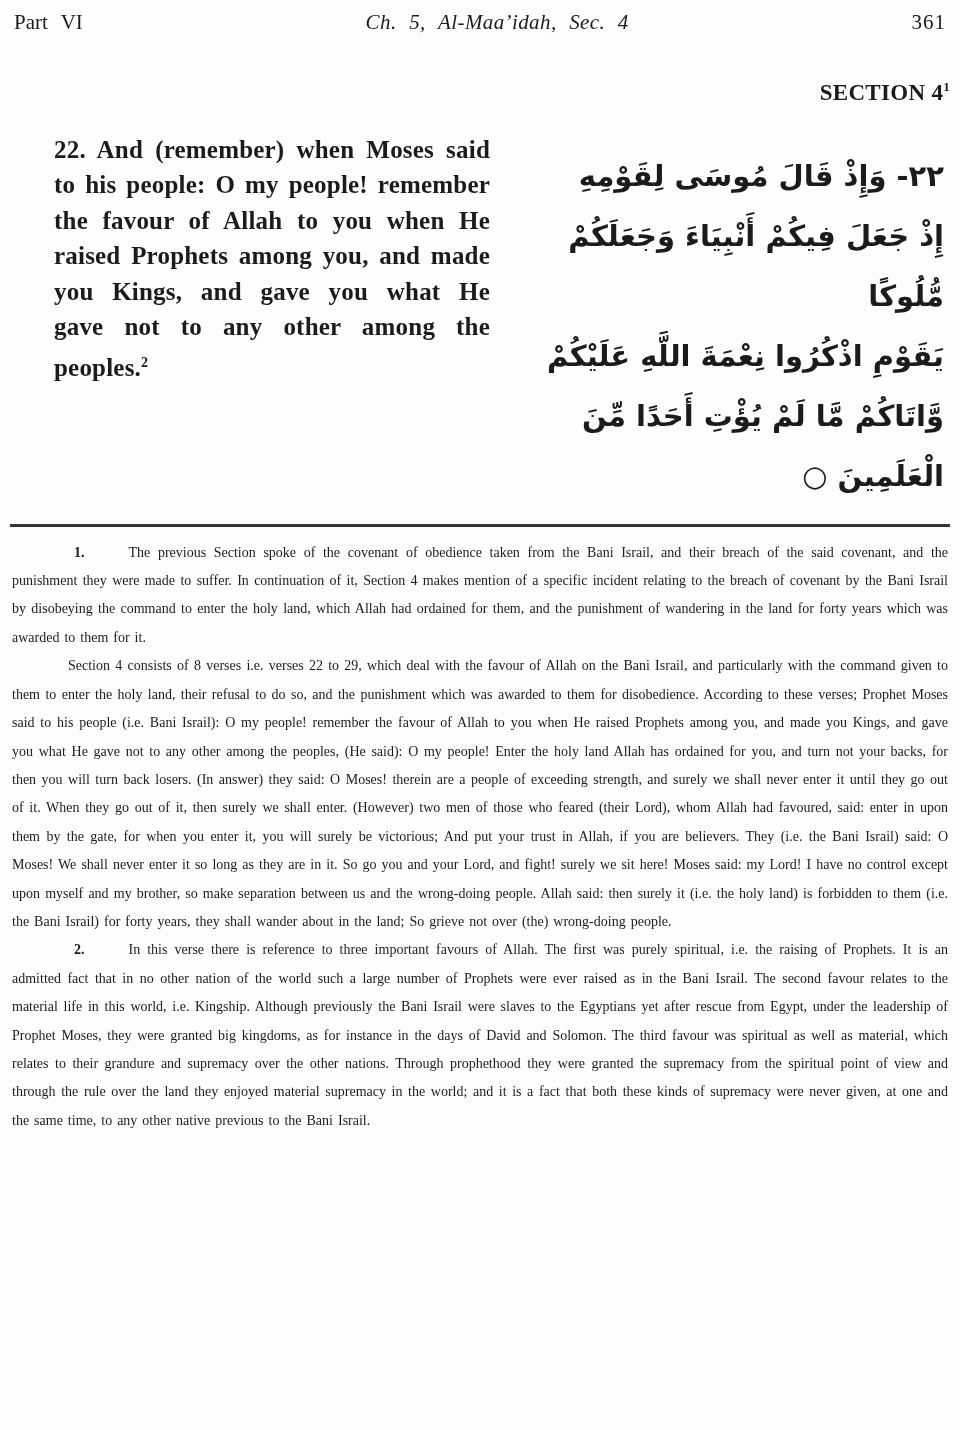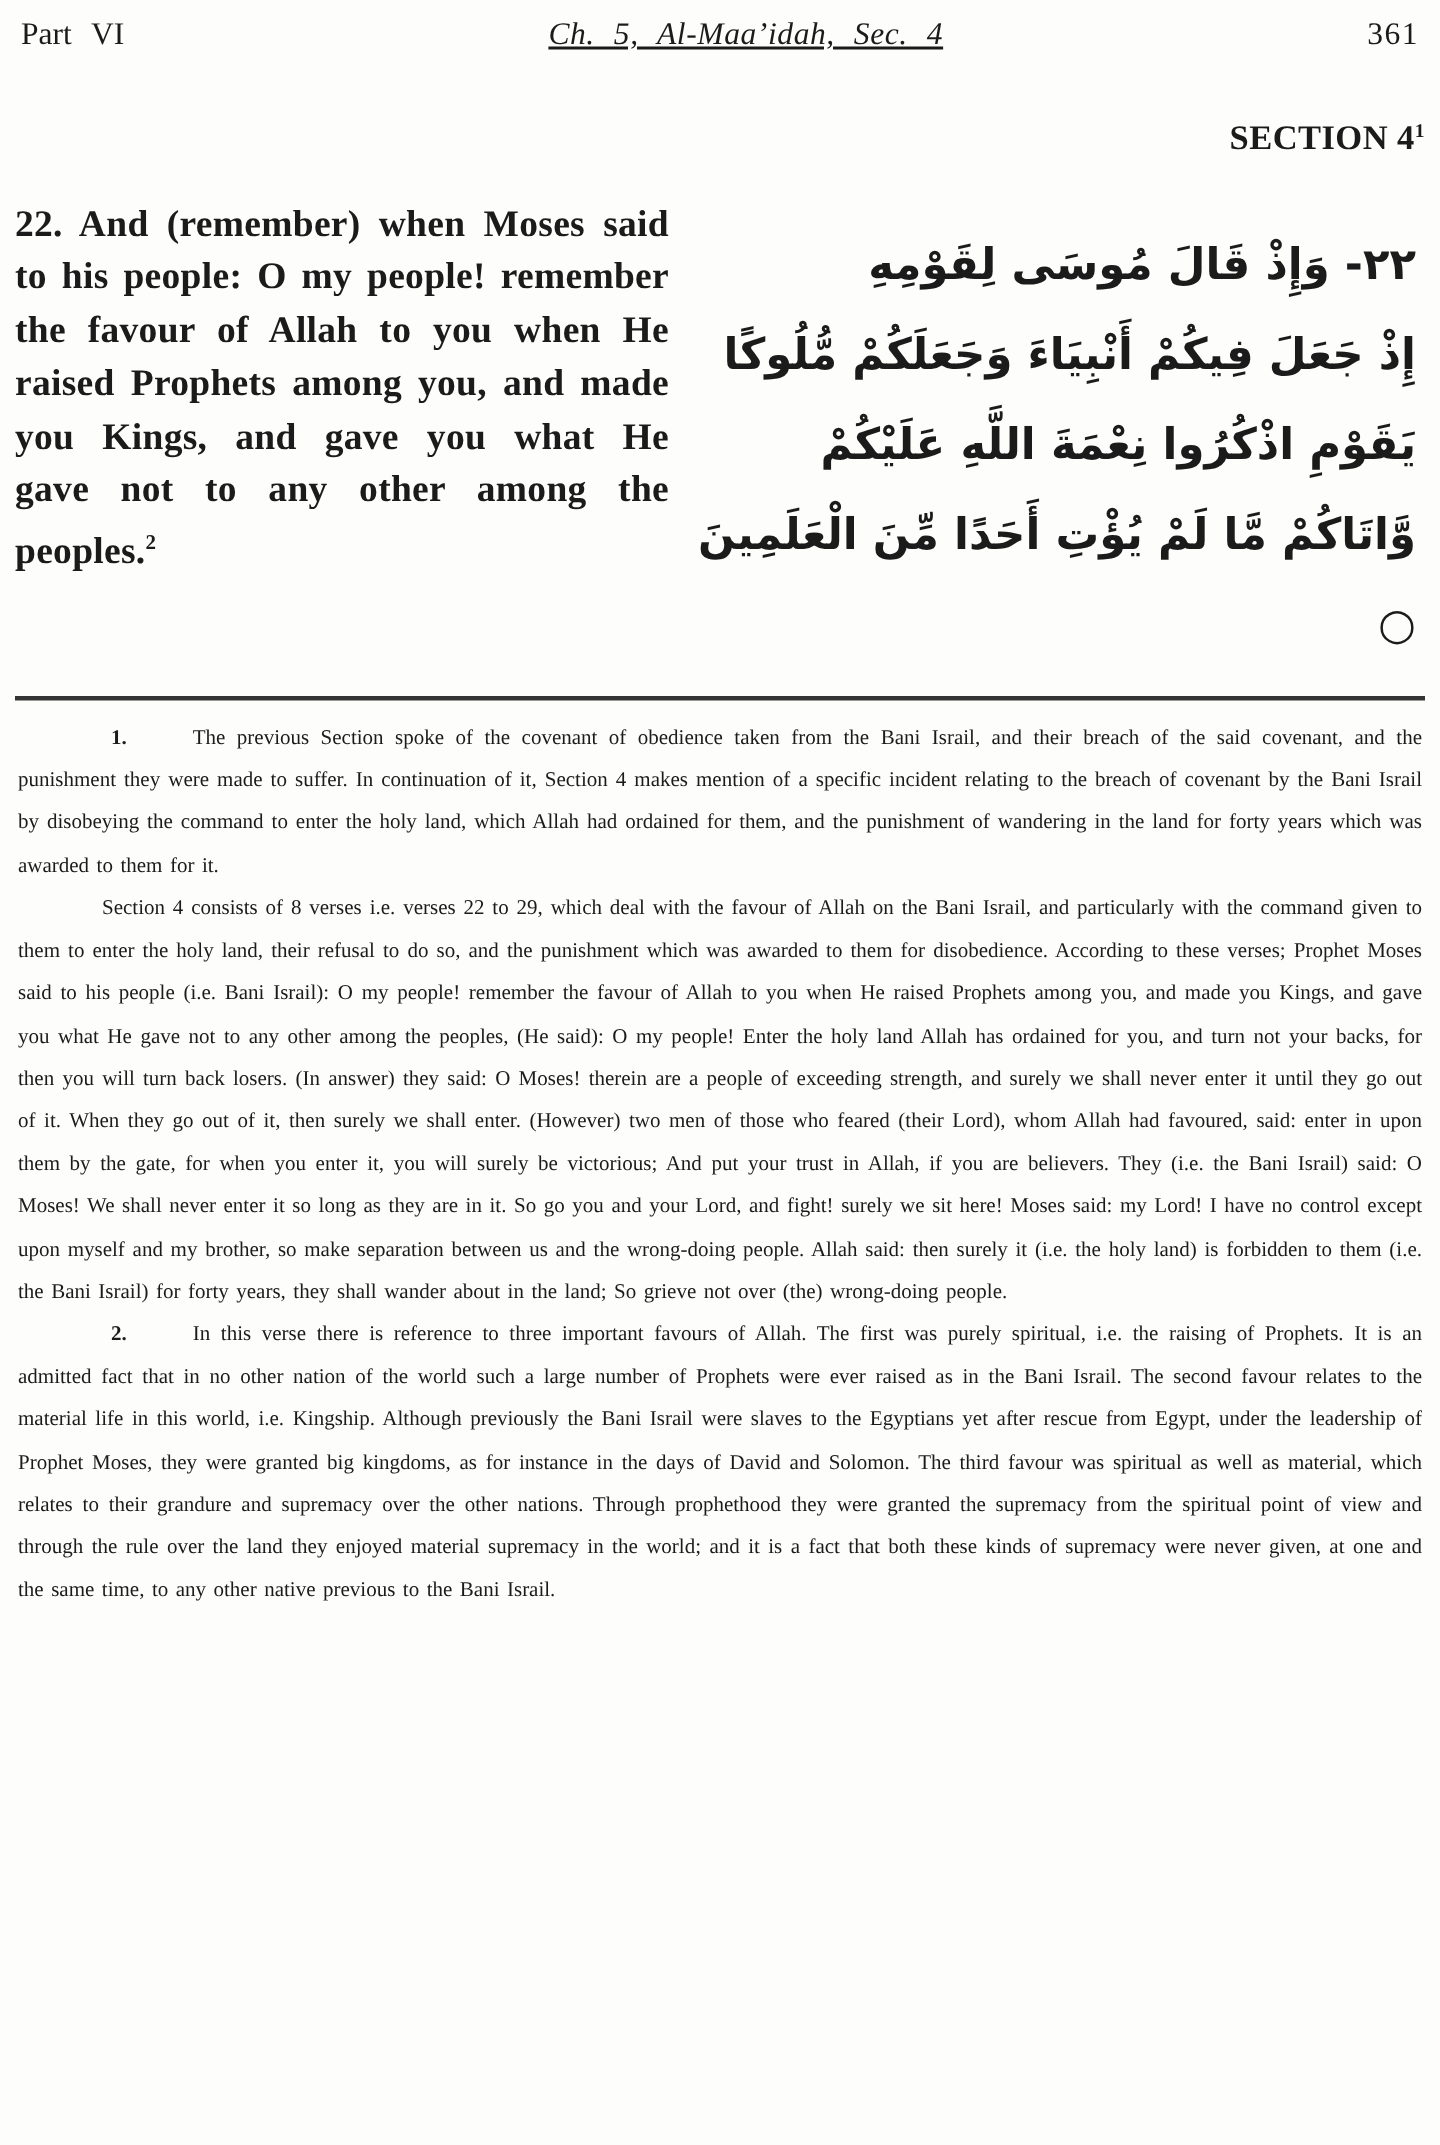--- a/index.html
+++ b/index.html
@@ -16,38 +16,39 @@
   }
   
   .running-header {
     display: flex;
     justify-content: space-between;
     align-items: baseline;
     font-size: 21px;
     padding: 2px 4px 0 4px;
   }
   .running-header .part { word-spacing: 8px; }
-  .running-header .chapter { font-style: italic; word-spacing: 7px; letter-spacing: .4px; text-decoration: underline; }
+  .running-header .chapter { font-style: italic; word-spacing: 7px; letter-spacing: .4px; }
   .running-header .pageno { letter-spacing: 1px; text-align: right; }
 
   
   .section-heading {
     text-align: right;
     font-weight: bold;
     font-size: 23px;
     margin-top: 44px;
     letter-spacing: .3px;
   }
   .section-heading sup { font-size: 13px; vertical-align: super; }
 
   
   .verse-row {
     display: flex;
     margin-top: 26px;
     min-height: 292px;
+    margin-left: 44px;
   }
   .translation {
     width: 436px;
     font-weight: bold;
     font-size: 25px;
     line-height: 35.5px;
     text-align: justify;
     letter-spacing: .2px;
     word-spacing: 3px;
   }

